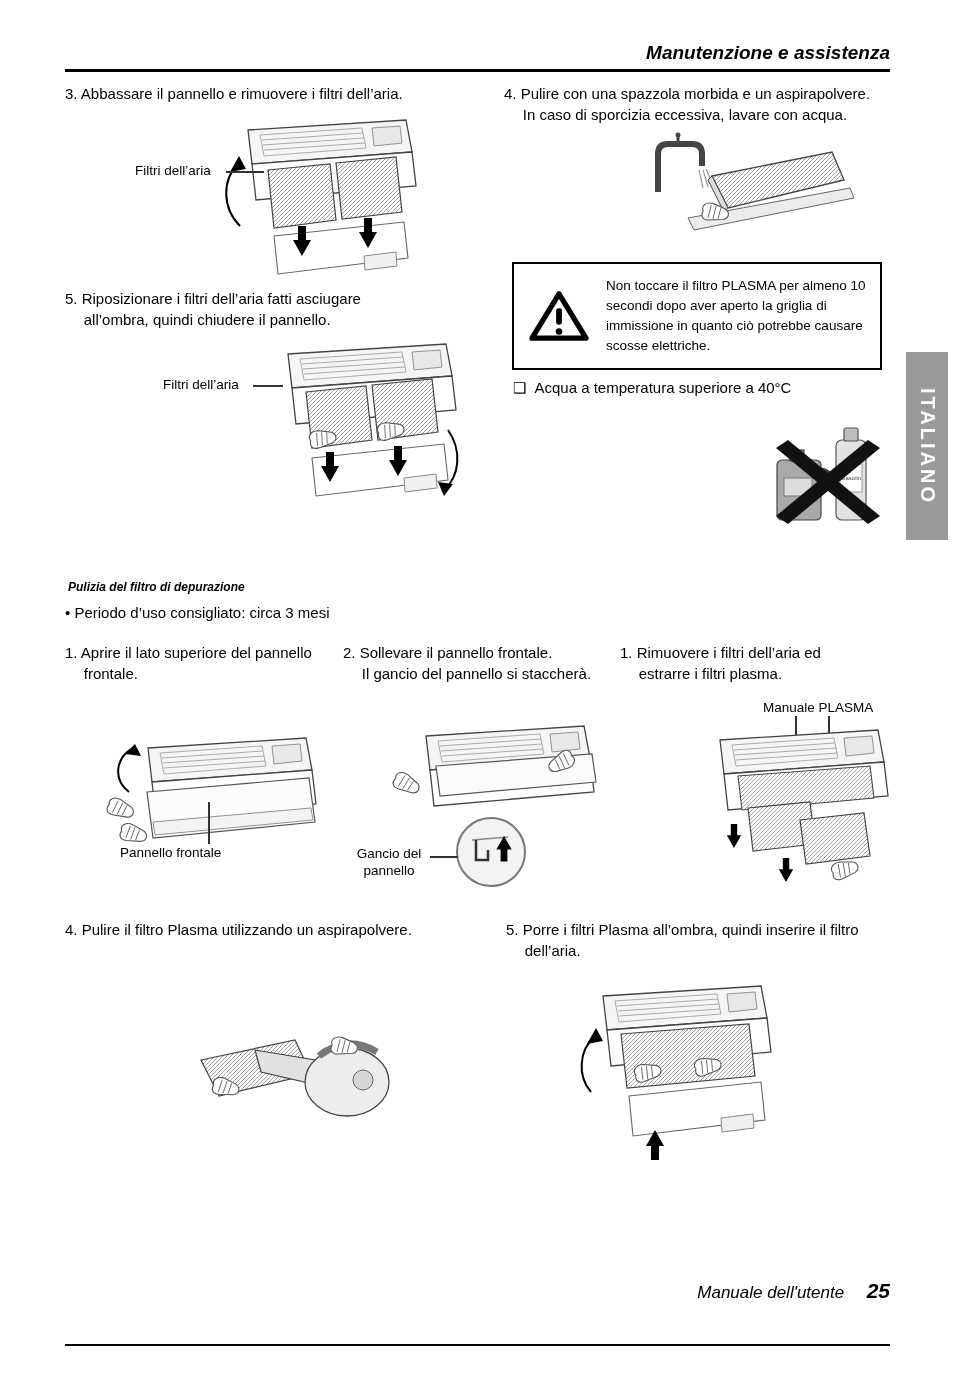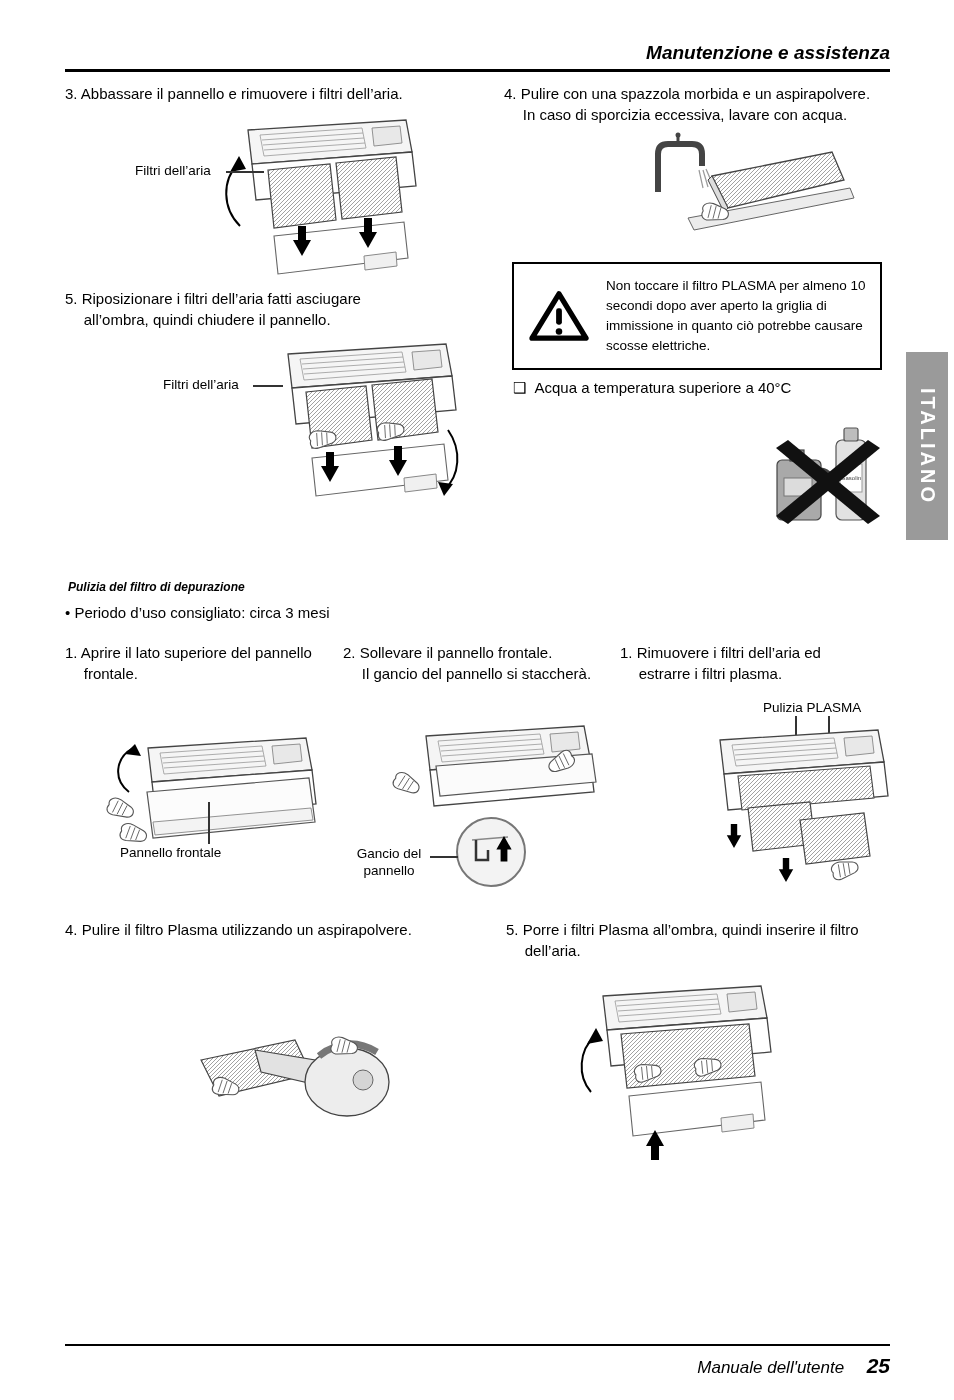--- a/index.html
+++ b/index.html
@@ -172,21 +172,21 @@
   <div class="abs section-title" style="left:68px;top:580px">Pulizia del filtro di depurazione</div>
   <div class="abs section-sub" style="left:65px;top:604px">• Periodo d’uso consigliato: circa 3 mesi</div>
 
   <div class="abs step" style="left:65px;top:643px;width:280px">1. Aprire il lato superiore del pannello
 frontale.</div>
   <div class="abs step" style="left:343px;top:643px;width:280px">2. Sollevare il pannello frontale.
 Il gancio del pannello si staccherà.</div>
   <div class="abs step" style="left:620px;top:643px;width:280px">1. Rimuovere i filtri dell’aria ed
 estrarre i filtri plasma.</div>
 
-  <div class="abs label" style="left:763px;top:700px">Pulizia PLASMA</div>
+  <div class="abs label" style="left:763px;top:700px">Manuale PLASMA</div>
   <div class="leader" style="left:795px;top:716px;width:1.5px;height:46px"></div>
   <div class="leader" style="left:828px;top:716px;width:1.5px;height:34px"></div>
 
   <div class="abs fig" style="left:95px;top:722px;width:245px;height:168px">
     <svg viewBox="0 0 245 168">
       <path d="M34,70 C18,58 20,36 38,26" fill="none" stroke="#000" stroke-width="2"></path>
       <polygon points="30,32 40,22 46,34"></polygon>
       <use href="#ac-unit" xlink:href="#ac-unit" transform="translate(15,2)"></use>
       <polygon points="52,70 214,56 220,100 58,116" fill="#fcfcfc" stroke="#555" stroke-width="1.2"></polygon>
       <polygon points="58,100 216,86 218,98 60,113" fill="#f3f3f3" stroke="#888" stroke-width="0.9"></polygon>
@@ -249,18 +249,18 @@
       <polygon points="56,62 184,52 190,104 62,116" fill="url(#hatch)" stroke="#444" stroke-width="1.2"></polygon>
       <use href="#hand" xlink:href="#hand" transform="translate(70,98) rotate(-10)"></use>
       <use href="#hand" xlink:href="#hand" transform="translate(130,92) rotate(-10)"></use>
       <polygon points="64,124 196,110 200,148 68,164" fill="#fff" stroke="#666" stroke-width="1.1"></polygon>
       <polygon points="156,146 188,142 189,156 157,160" fill="#f0f0f0" stroke="#888" stroke-width="1"></polygon>
       <use href="#arrow-up" xlink:href="#arrow-up" transform="translate(90,158)"></use>
     </svg>
   </div>
 
   <div class="rule" style="left:65px;top:1344px;width:825px;height:2px"></div>
-  <div class="abs" style="left:465px;top:1354px;width:425px;text-align:right">
+  <div class="abs" style="left:465px;top:1279px;width:425px;text-align:right">
     <span class="footer-text">Manuale dell'utente</span>
     <span class="page-num">25</span>
   </div>
 
 </div>
 
 </body></html>

